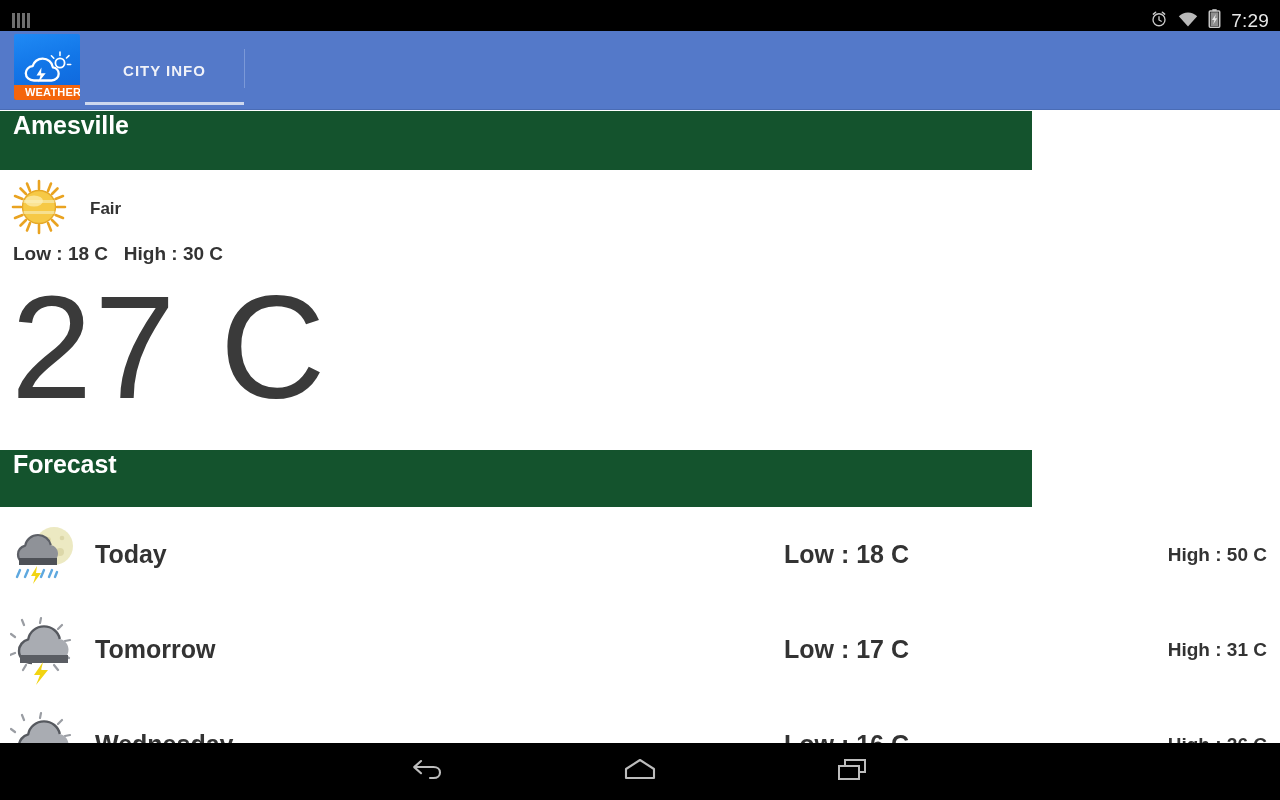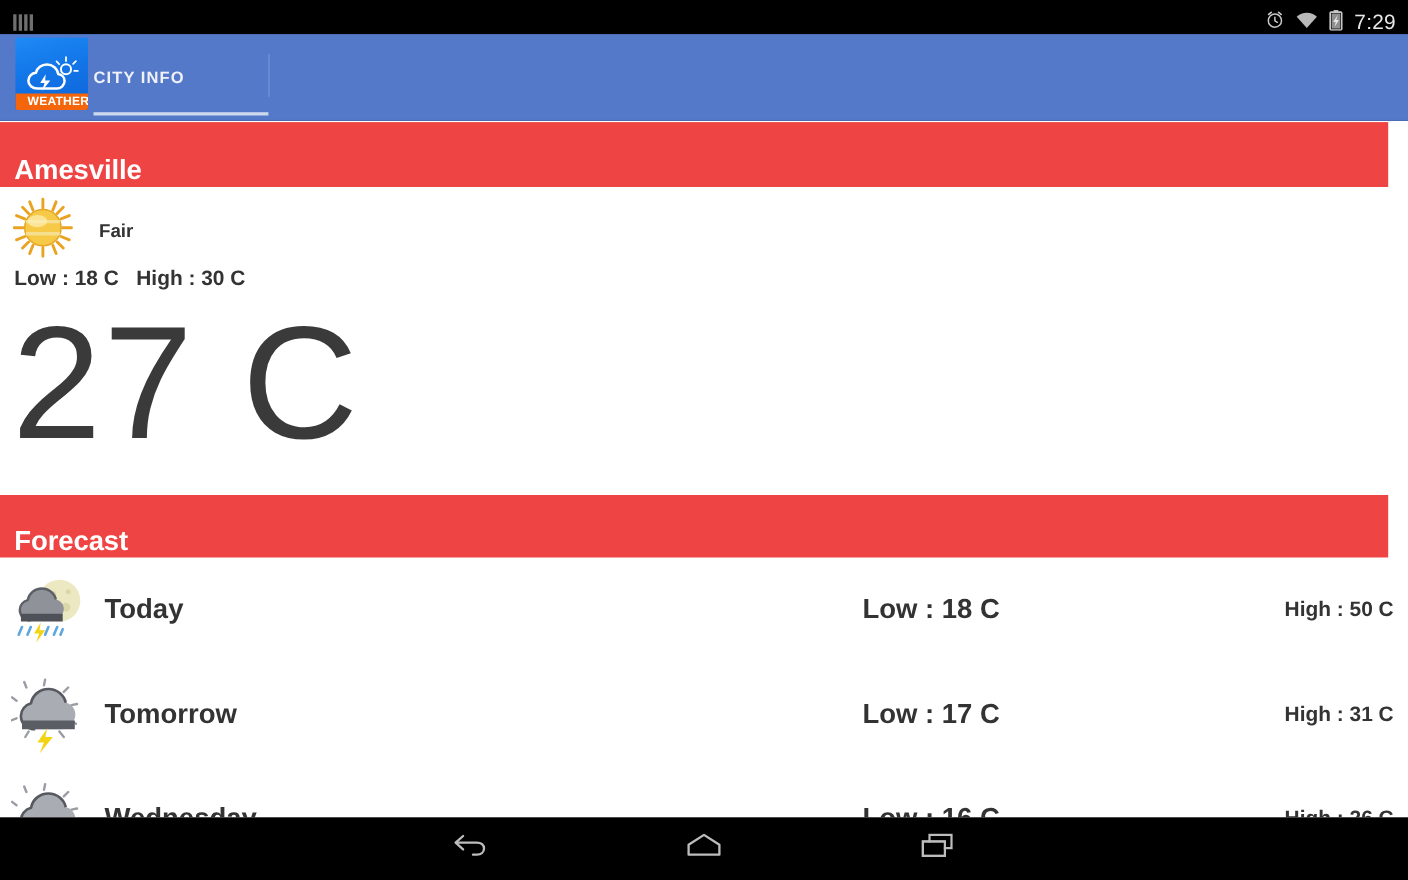--- a/index.html
+++ b/index.html
@@ -41,40 +41,40 @@
     color:#fff; font-size:12px; font-weight:bold; line-height:13px;
     letter-spacing:.4px; margin-top:-1px;
   }
   .logo-weather{
     position:absolute; bottom:0; left:0; right:0; background:#f4650c;
     color:#fff; font-size:11px; font-weight:bold; line-height:15px;
     letter-spacing:.2px; text-align:center;padding-left:11px;
   }
   .tabs{ display:flex; height:79px; align-items:stretch; }
   .tab{
-    position:relative; display:flex; align-items:center; justify-content:flex-start;
+    position:relative; display:flex; align-items:center; justify-content:center;
     color:#f0f2f8; font-size:15px; font-weight:bold; letter-spacing:1.0px;
     cursor:pointer; user-select:none;
   }
   .tab.t1{ width:159px; margin-left:5px; }
   .tab.t2{ width:155px; }
   .tab.t1:after{
     content:""; position:absolute; left:0; right:0; bottom:5px;
     height:3px; background:#cdd8ee;
   }
   .tab.t2:after{
     content:""; position:absolute; left:0; right:0; bottom:0;
     height:9px; background:#ffffff;
   }
   .tabdiv{ width:1px; background:#7b99d8; margin:18px 0 22px 0; }
 
   
   .sectionbar{
-    width:1262px; background:#ef4444; color:#ffffff;
-    font-size:25px; font-weight:bold; display:flex; align-items:flex-end;
+    width:1032px; background:#14532d; color:#ffffff;
+    font-size:25px; font-weight:bold; display:flex; align-items:flex-start;
     padding-left:13px; letter-spacing:-0.1px;
   }
   #city-bar{ position:absolute; top:111px; left:0; height:59px; }
   #forecast-bar{ position:absolute; top:450px; left:0; height:57px; }
 
   
   .current{ position:absolute; top:170px; left:0; width:1280px; height:280px; background:#fff; }
   .cond-row{ position:absolute; top:8px; left:0; display:flex; align-items:center; }
   .cond-text{ font-size:17px; font-weight:bold; color:#333333; margin-left:12px; }
   .lowhigh{

